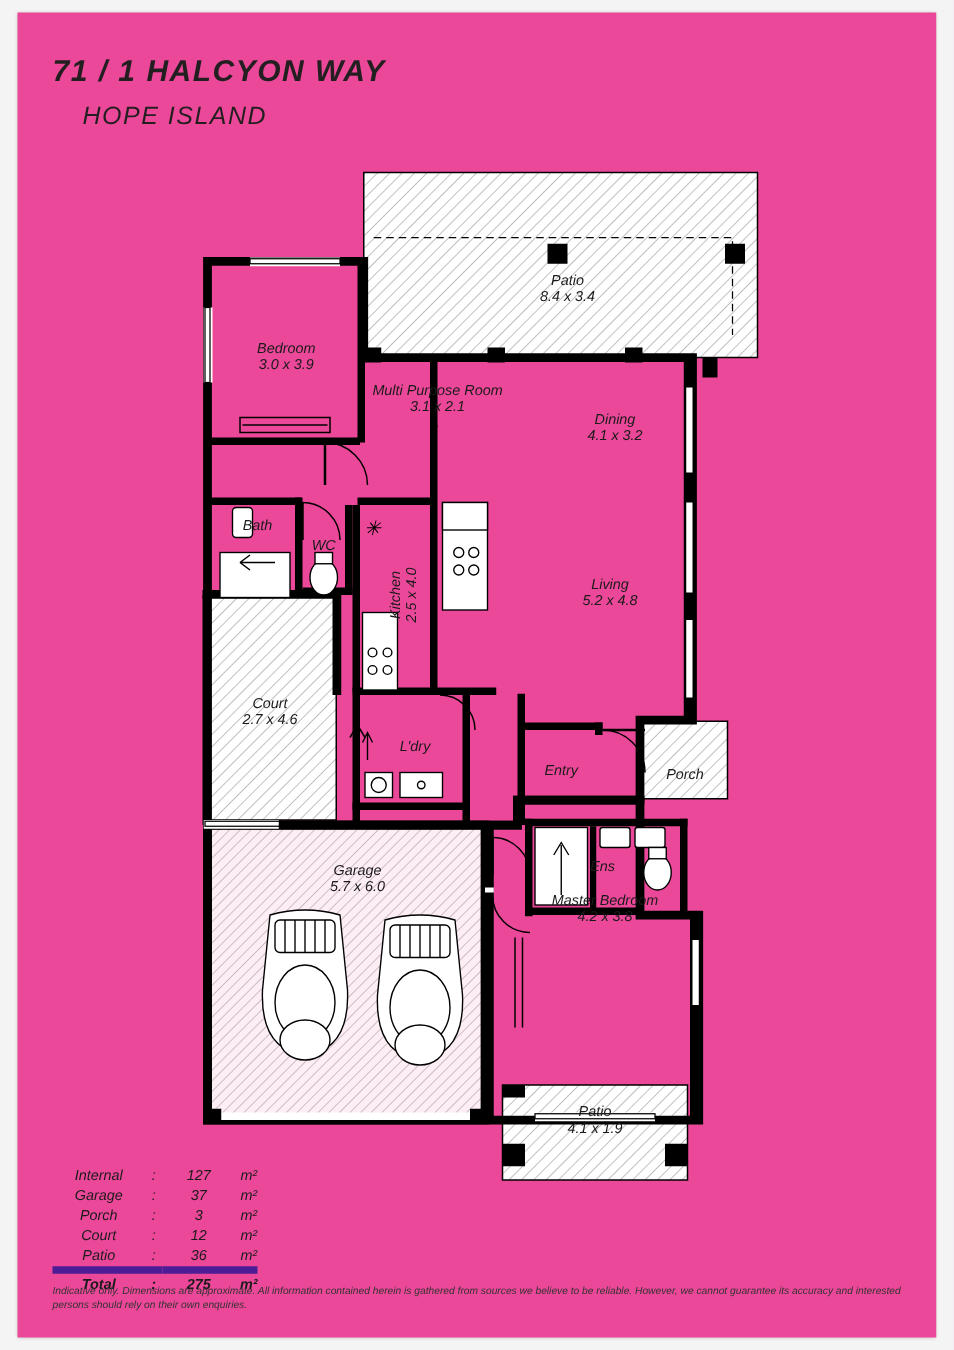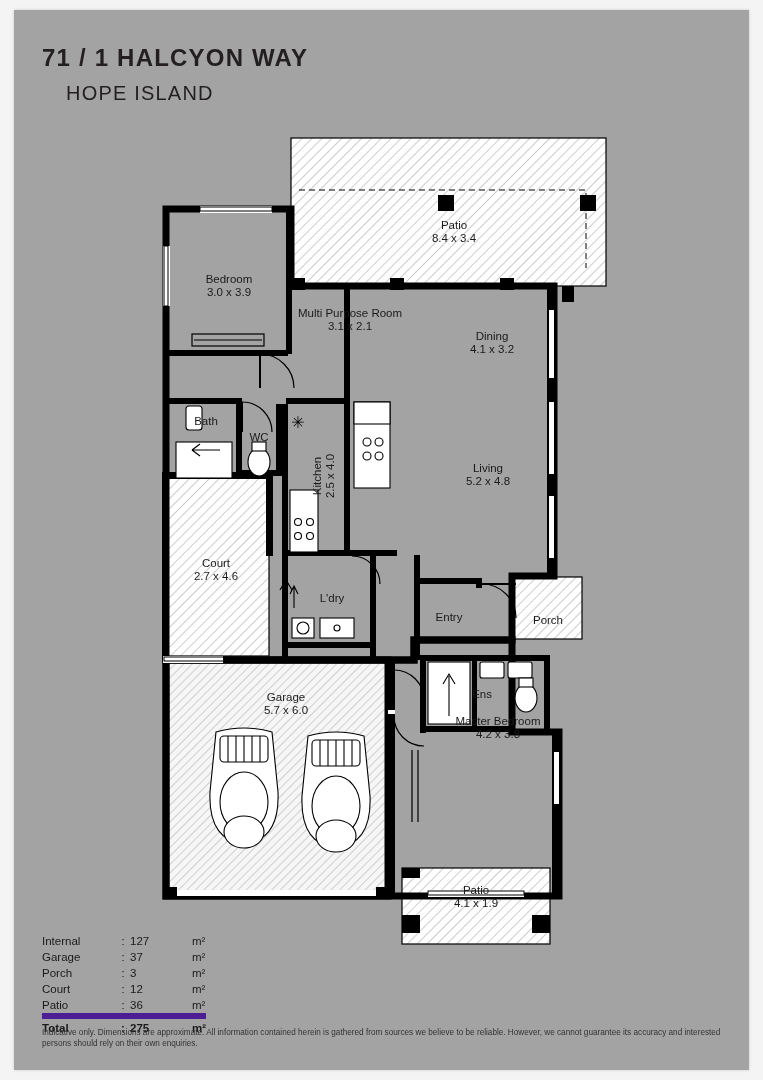--- a/index.html
+++ b/index.html
@@ -12,22 +12,23 @@
     overflow:hidden;
   }
   #page{
     position:absolute;inset:0;
     background:#f4f4f4;
   }
   .sheet{
     position:absolute;
     left:14px;top:10px;
     width:735px;height:1060px;
-    background:#a3a3a3;
+    background:#ec4899;
     box-shadow:0 0 3px rgba(0,0,0,.18);
+    font-style:italic;
   }
   
   .title{
     position:absolute;left:28px;top:34px;
     font-size:24px;font-weight:bold;letter-spacing:1.2px;
     color:#231f20;
   }
   .subtitle{
     position:absolute;left:28px;top:72px;
     font-size:20px;font-weight:normal;letter-spacing:1.2px;
@@ -54,21 +55,21 @@
     transform:rotate(-90deg);
     transform-origin:center center;
   }
   
   .legend{
     position:absolute;left:28px;top:923px;
     font-size:11.5px;
     color:#1a1a1a;
   }
   .legend table{border-collapse:collapse;}
-  .legend td{padding:1px 0;font-size:11.5px;line-height:14px;}
+  .legend td{padding:1px 0;font-size:11.5px;line-height:14px;text-align:center;}
   .legend td.k{width:74px;}
   .legend td.c{width:14px;text-align:center;}
   .legend td.v{width:58px;padding-right:4px;}
   .legend tr.total td{font-weight:bold;border-top:6px solid #4c1d95;padding-top:2px;}
   .disclaimer{
     position:absolute;left:28px;top:1018px;width:690px;
     font-size:8.2px;line-height:10.5px;color:#333;
   }
 </style>
 </head>
@@ -352,21 +353,21 @@
 
     <div class="lbl" style="left:428px;top:678px;width:50px;text-align:right;">
       <span class="nm">Ens</span>
     </div>
 
     <div class="lbl" style="left:214px;top:681px;width:116px;">
       <span class="nm">Garage</span>
       <span class="dim">5.7 x 6.0</span>
     </div>
 
-    <div class="lbl" style="left:429px;top:705px;width:110px;white-space:normal;">
+    <div class="lbl" style="left:415px;top:705px;width:110px;white-space:normal;">
       <span class="nm">Master Bedroom</span>
       <span class="dim">4.2 x 3.8</span>
     </div>
 
     <div class="lbl" style="left:408px;top:874px;width:108px;">
       <span class="nm">Patio</span>
       <span class="dim">4.1 x 1.9</span>
     </div>
 
     <div class="legend">

